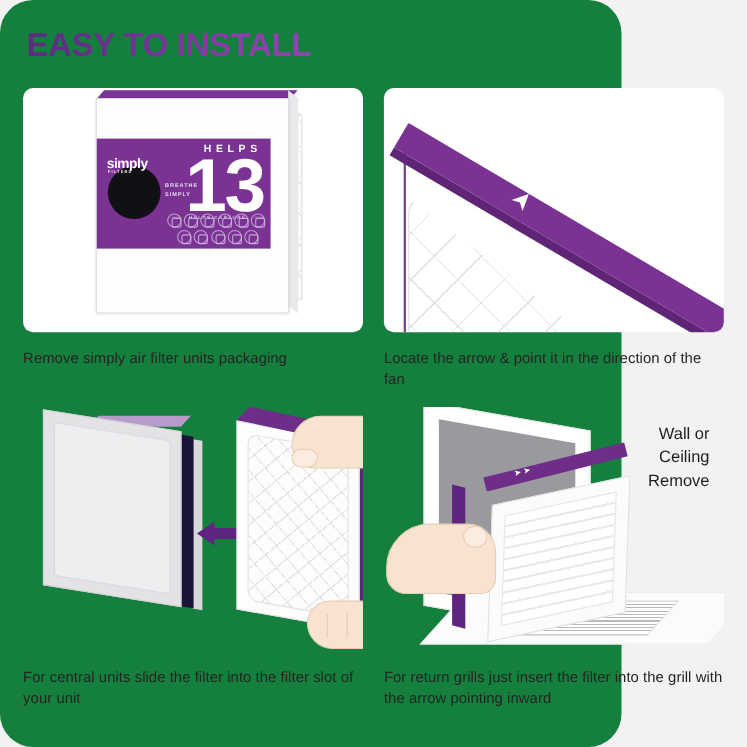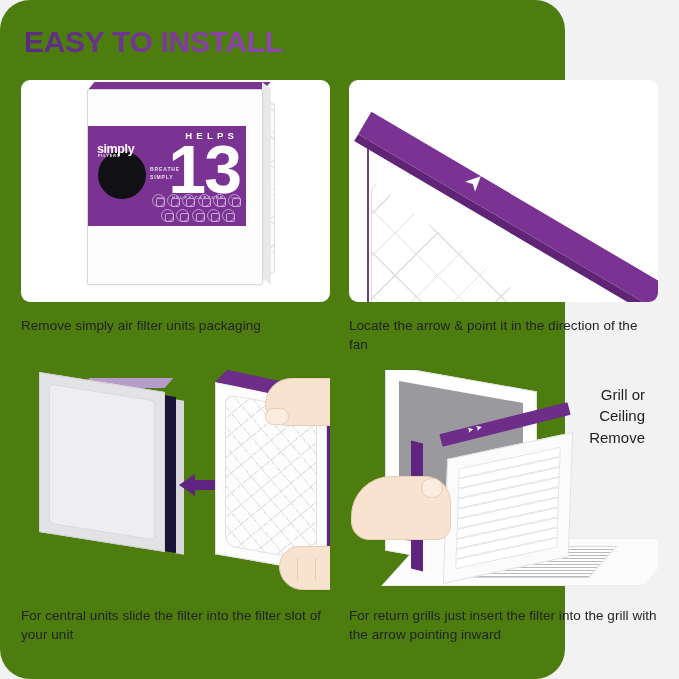--- a/index.html
+++ b/index.html
@@ -9,21 +9,21 @@
     height: 679px;
     background: #f2f2f2;
     font-family: "Liberation Sans", sans-serif;
     overflow: hidden;
   }
 
   #page {
     position: relative;
     width: 565px;
     height: 679px;
-    background: #4d7c0f;
+    background: #15803d;
     border-radius: 30px;
   }
 
   
   #page-title {
     position: absolute;
     left: 24px;
     top: 27px;
     font-size: 30px;
     font-weight: 700;
@@ -553,21 +553,21 @@
               <div class="louvers"></div>
             </div>
             <div class="door-left-edge"></div>
             <div class="door-purple-edge"></div>
             <div class="door-arrows">➤➤</div>
 
             <div class="hand4"></div>
             <div class="thumb4"></div>
 
             <div class="grill-label">
-              <div>Grill or</div>
+              <div>Wall or</div>
               <div>Ceiling</div>
               <div>Remove</div>
             </div>
 
           </div>
         </div>
         <div class="caption">For return grills just insert the filter into the grill with the arrow pointing inward</div>
       </div>
 
     </div>

